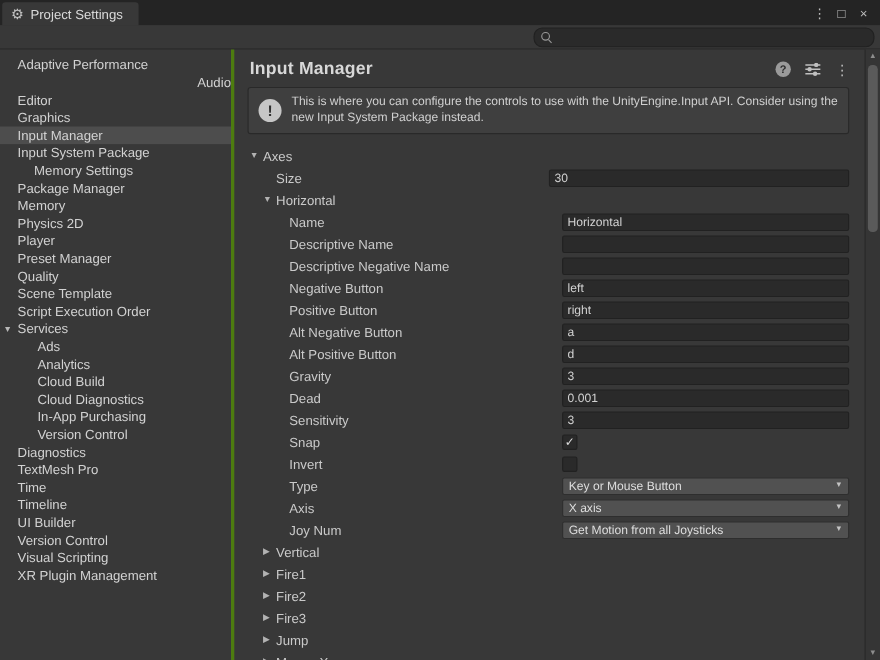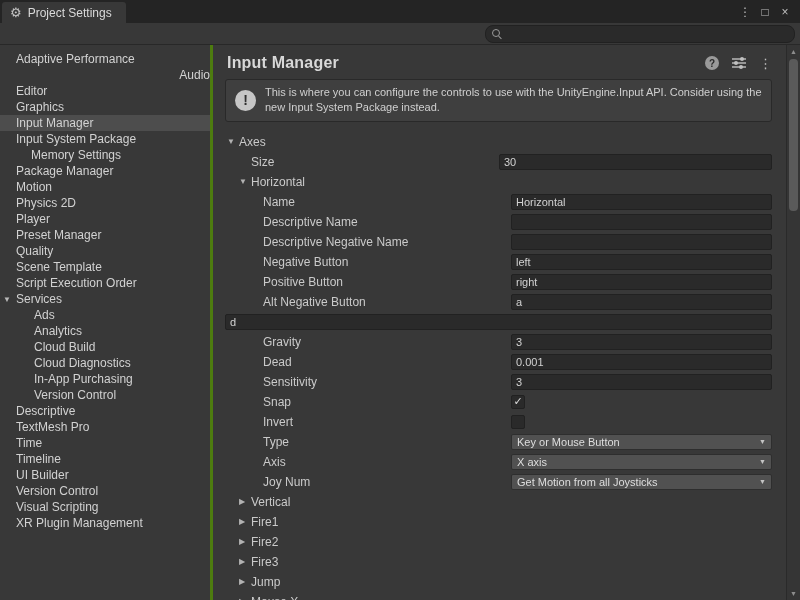--- a/index.html
+++ b/index.html
@@ -101,21 +101,21 @@
         <div class="side-item" style="padding-left: 16px;">
           <span>Input System Package</span>
         </div>
         <div class="side-item" style="padding-left: 31px;">
           <span>Memory Settings</span>
         </div>
         <div class="side-item" style="padding-left: 16px;">
           <span>Package Manager</span>
         </div>
         <div class="side-item" style="padding-left: 16px;">
-          <span>Motion</span>
+          <span>Memory</span>
         </div>
         <div class="side-item" style="padding-left: 16px;">
           <span>Physics 2D</span>
         </div>
         <div class="side-item" style="padding-left: 16px;">
           <span>Player</span>
         </div>
         <div class="side-item" style="padding-left: 16px;">
           <span>Preset Manager</span>
         </div>
@@ -144,21 +144,21 @@
         <div class="side-item" style="padding-left: 34px;">
           <span>Cloud Diagnostics</span>
         </div>
         <div class="side-item" style="padding-left: 34px;">
           <span>In-App Purchasing</span>
         </div>
         <div class="side-item" style="padding-left: 34px;">
           <span>Version Control</span>
         </div>
         <div class="side-item" style="padding-left: 16px;">
-          <span>Descriptive</span>
+          <span>Diagnostics</span>
         </div>
         <div class="side-item" style="padding-left: 16px;">
           <span>TextMesh Pro</span>
         </div>
         <div class="side-item" style="padding-left: 16px;">
           <span>Time</span>
         </div>
         <div class="side-item" style="padding-left: 16px;">
           <span>Timeline</span>
         </div>
@@ -263,20 +263,23 @@
           </div>
           <div class="row">
             <div class="labelwrap" style="padding-left: 38px;">
               <span>Alt Negative Button</span>
             </div>
             <div class="ctrl">
               <input class="tfield" value="a" style="">
             </div>
           </div>
           <div class="row">
+            <div class="labelwrap" style="padding-left: 38px;">
+              <span>Alt Positive Button</span>
+            </div>
             <div class="ctrl">
               <input class="tfield" value="d" style="">
             </div>
           </div>
           <div class="row">
             <div class="labelwrap" style="padding-left: 38px;">
               <span>Gravity</span>
             </div>
             <div class="ctrl">
               <input class="tfield" value="3" style="">

